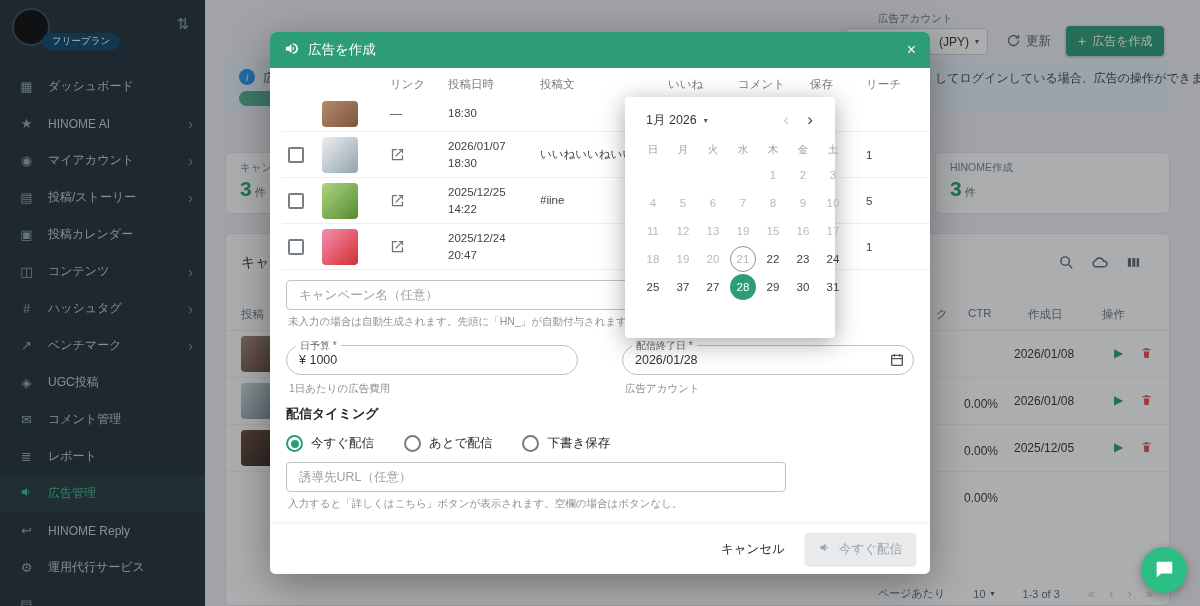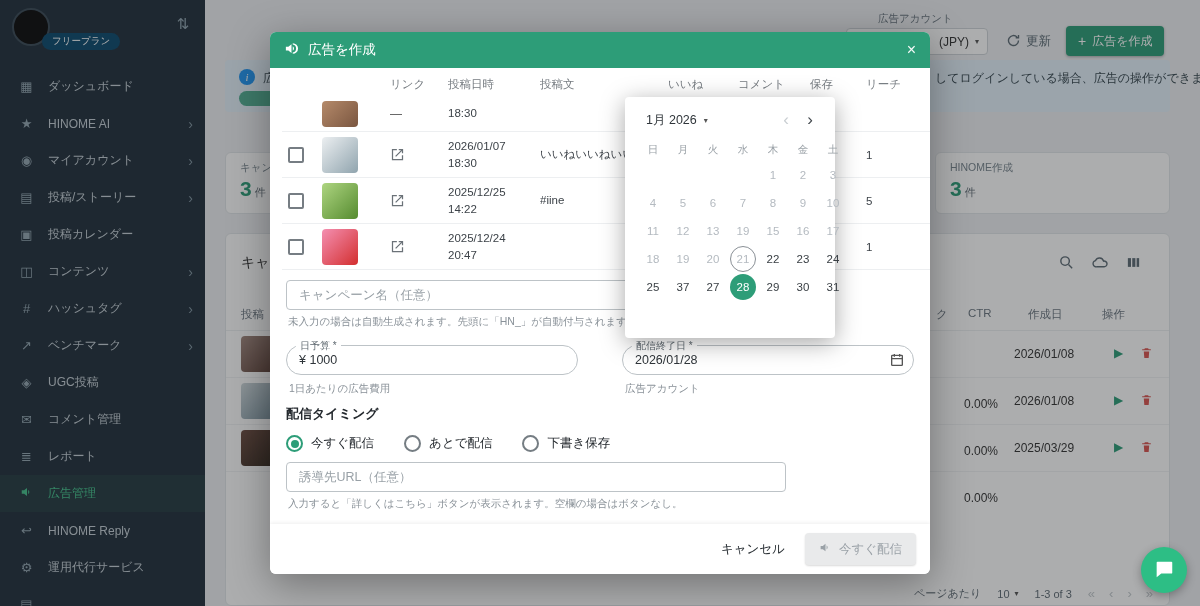--- a/index.html
+++ b/index.html
@@ -60,21 +60,21 @@
   .tch-link { left: 710px; }
   .tch-ctr { left: 742px; }
   .tch-created { left: 802px; }
   .tch-actions { left: 876px; }
   .tc-row { position: absolute; left: 0; width: 100%; height: 47px; border-bottom: 1px solid #f1f3f4; }
   .tc-thumb { position: absolute; left: 15px; top: 5px; width: 36px; height: 36px; border-radius: 4px; }
   .tc-ctr { position: absolute; left: 738px; top: 32px; font-size: 12px; color: #333; margin-top: 34px; }
   .tc-date { position: absolute; left: 788px; top: 16px; font-size: 12px; color: #333; }
   .tc-play { position: absolute; left: 888px; top: 15px; color: #2d9d78; font-size: 12px; cursor: pointer; }
   .tc-trash { position: absolute; left: 914px; top: 15px; cursor: pointer; }
-  .tc-pg { position: absolute; right: 16px; top: 352px; display: flex; align-items: center; gap: 16px; font-size: 11px; color: #5f6b74; }
+  .tc-pg { position: absolute; right: 16px; top: 352px; display: flex; align-items: center; gap: 28px; font-size: 11px; color: #5f6b74; }
   .pg-nav { color: #c3c9cd; font-size: 13px; display: flex; gap: 14px; }
   .pg-per { display: flex; align-items: center; gap: 5px; cursor: pointer; }
 
   
   .overlay { position: absolute; inset: 0; background: rgba(24,28,31,.36); z-index: 5; }
 
   
   .modal { position: absolute; left: 270px; top: 32px; width: 660px; height: 542px; background: #fff; border-radius: 6px; z-index: 10; box-shadow: 0 10px 40px rgba(0,0,0,.35); overflow: hidden; }
   .m-head { height: 36px; background: #2d9d78; display: flex; align-items: center; padding: 0 14px; color: #fff; gap: 9px; }
   .m-title { font-size: 13.5px; }
@@ -303,21 +303,21 @@
       <span class="tc-play">▶</span>
       <span class="tc-trash">
         <svg width="13" height="14" viewBox="0 0 24 24" fill="#d9534f">
             <path d="M9 3h6l1 2h4v2H4V5h4l1-2zm-2 6h10l-1 12H8L7 9z"></path>
           </svg>
       </span>
     </div>
     <div class="tc-row" style="top:191px">
       <div class="tc-thumb" style="background:linear-gradient(135deg,#6d4c41,#33291f)"></div>
       <span class="tc-ctr">0.00%</span>
-      <span class="tc-date">2025/03/29</span>
+      <span class="tc-date">2025/12/05</span>
       <span class="tc-play">▶</span>
       <span class="tc-trash">
         <svg width="13" height="14" viewBox="0 0 24 24" fill="#d9534f">
             <path d="M9 3h6l1 2h4v2H4V5h4l1-2zm-2 6h10l-1 12H8L7 9z"></path>
           </svg>
       </span>
     </div>
     <div class="tc-pg">
       <span>ページあたり</span>
       <span class="pg-per">

